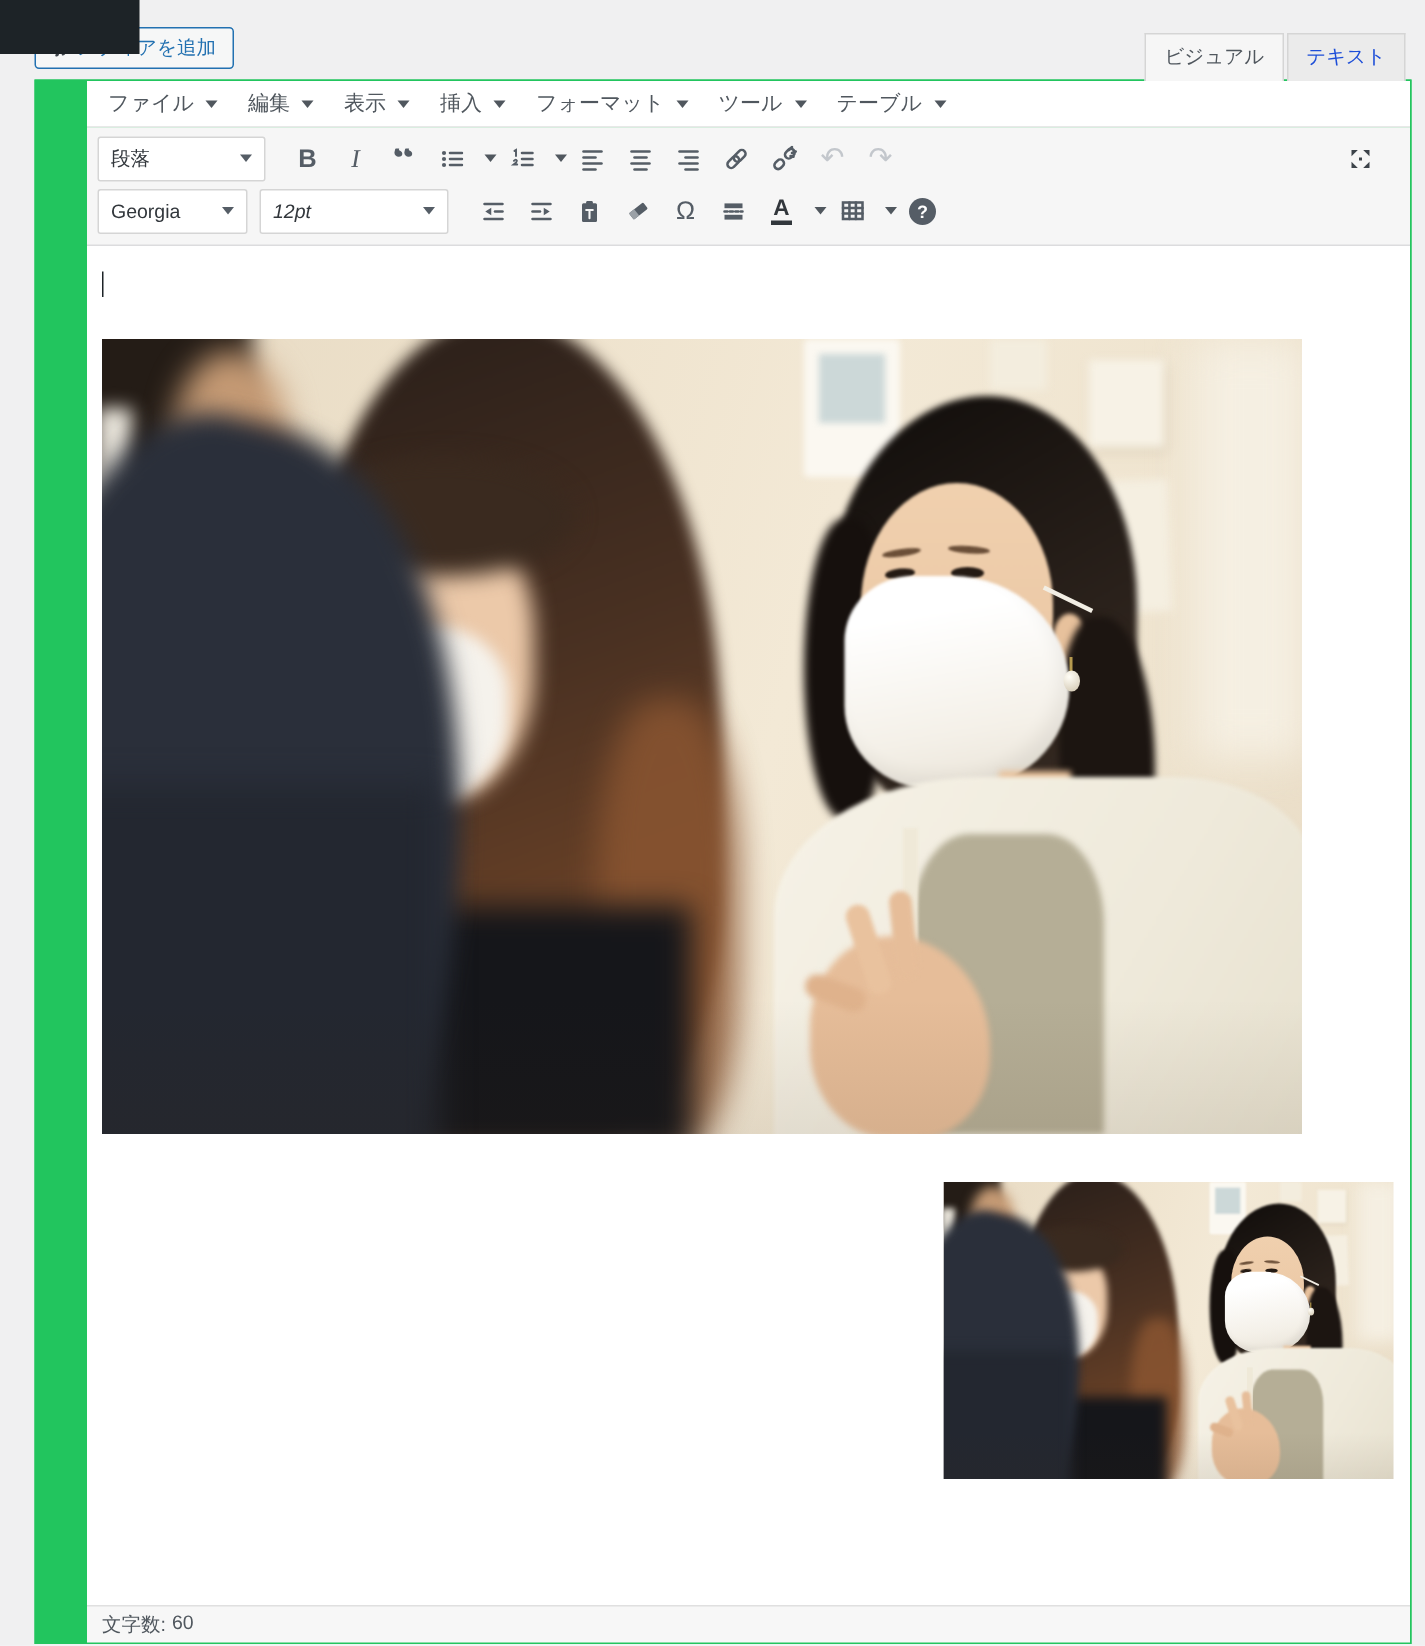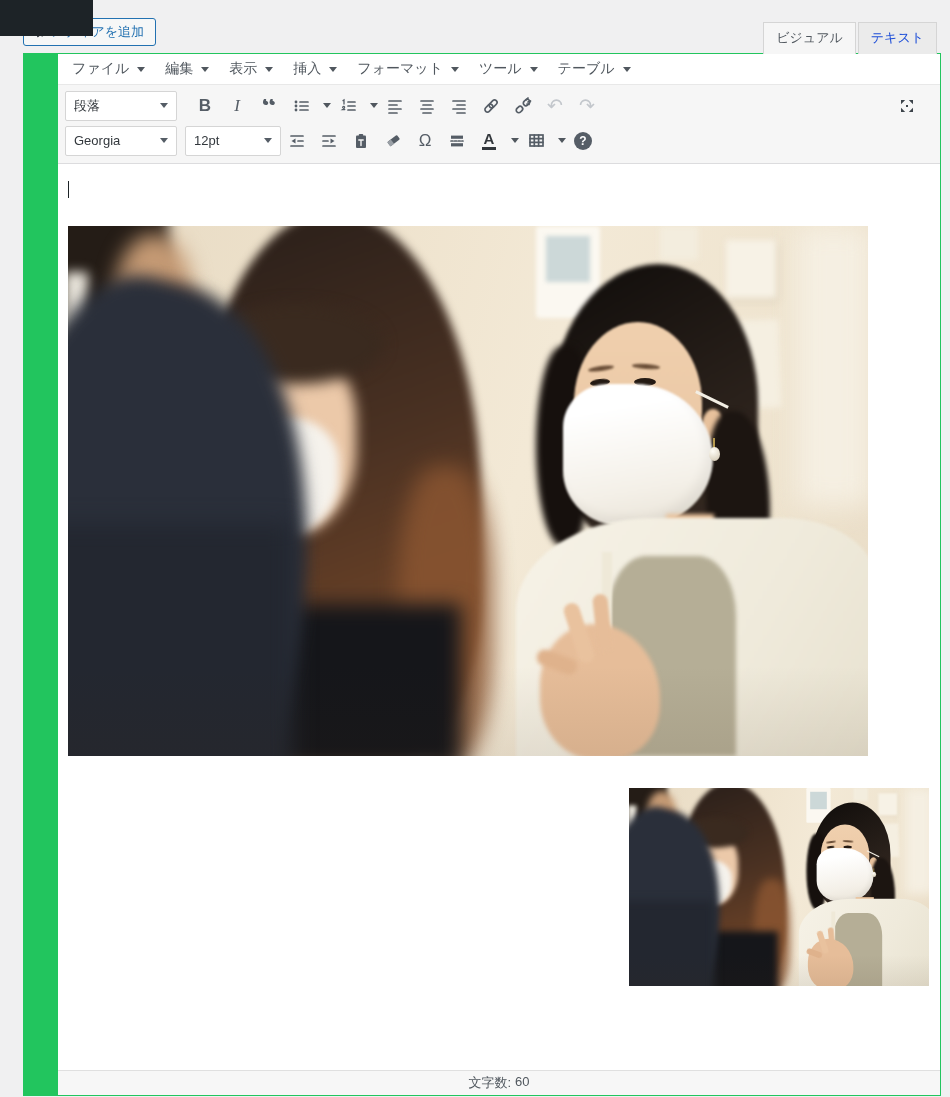--- a/index.html
+++ b/index.html
@@ -35,22 +35,22 @@
   .caret-down { width:0; height:0; border-left:4px solid transparent; border-right:4px solid transparent;
                 border-top:5px solid #50575e; margin-left:8px; }
 
   .toolbar { background:#f6f6f6; border-bottom:1px solid #dcdcde; padding:3px 7px 5px; }
   .tb-row { display:flex; align-items:center; height:35px; }
   .listbox { display:inline-flex; align-items:center; justify-content:space-between; height:30px;
              background:#fff; border:1px solid #d5d5d5; border-radius:2px; padding:0 8px;
              font-size:13px; color:#32373c; cursor:pointer; }
   .listbox .caret-down { border-top-color:#555d66; margin-left:6px; }
   .lb-block { width:112px; margin-right:12px; }
-  .lb-font  { width:112px; margin-right:8px; }
-  .lb-size  { width:96px; margin-right:0; }
+  .lb-font  { width:100px; margin-right:8px; }
+  .lb-size  { width:126px; margin-right:14px;font-style:italic; }
 
   .tb-btn { display:inline-flex; align-items:center; justify-content:center; min-width:28px; height:30px;
             margin:0 2px; border-radius:2px; cursor:pointer; color:#555d66; }
   .tb-btn svg { display:block; }
   .tb-split { display:inline-flex; align-items:center; margin:0 2px; }
   .tb-split .tb-btn { margin:0; }
   .tb-split .split-caret { display:inline-flex; align-items:center; justify-content:center; width:15px;
                            height:30px; cursor:pointer; }
   .glyph-bold { font-weight:bold; font-size:17px; font-family:"Liberation Sans",sans-serif; }
   .glyph-italic { font-style:italic; font-size:17px; font-family:"Liberation Serif",serif; }
@@ -120,21 +120,21 @@
   
   .s-m-hair { left:-20px; top:-25px; width:120px; height:118px; background:#241c16; border-radius:0 0 70% 40%; filter:blur(7px); }
   .s-m-skin { left:48px; top:8px; width:76px; height:112px; background:#c59a74; border-radius:50%; filter:blur(10px); }
   .s-m-collar { left:-4px; top:46px; width:24px; height:62px; background:#e8e4da; filter:blur(6px); }
   .s-a-head { left:56px; top:66px; width:88px; height:112px; background:#9c5f38; border-radius:50%; filter:blur(11px); }
   .s-m-suit { left:-92px; top:58px; width:330px; height:625px; background:#2a2f3a; transform:rotate(14deg); border-radius:30% 60% 40% 40%; filter:blur(8px); }
   .s-m-suit2 { left:-60px; top:298px; width:285px; height:305px; background:#232730; filter:blur(11px); }
   .s-vignette { left:0; top:440px; width:800px; height:90px; background:linear-gradient(rgba(60,40,20,0),rgba(60,40,20,.09)); }
 
   
-  .statusbar { display:flex; align-items:center; justify-content:center; height:25px;
+  .statusbar { display:flex; align-items:center; justify-content:flex-start; height:25px;
                background:#f7f7f7; border-top:1px solid #e0e0e0; padding:0 10px; font-size:13px; color:#50575e; }
   .statusbar .wc { display:flex; gap:4px; }
 
   svg.icon { stroke:#555d66; stroke-width:1.7; fill:none; stroke-linecap:round; }
   svg.icon .fill { fill:#555d66; stroke:none; }
   svg.icon .white { stroke:#f6f6f6; }
 </style>
 </head>
 <body>
 

